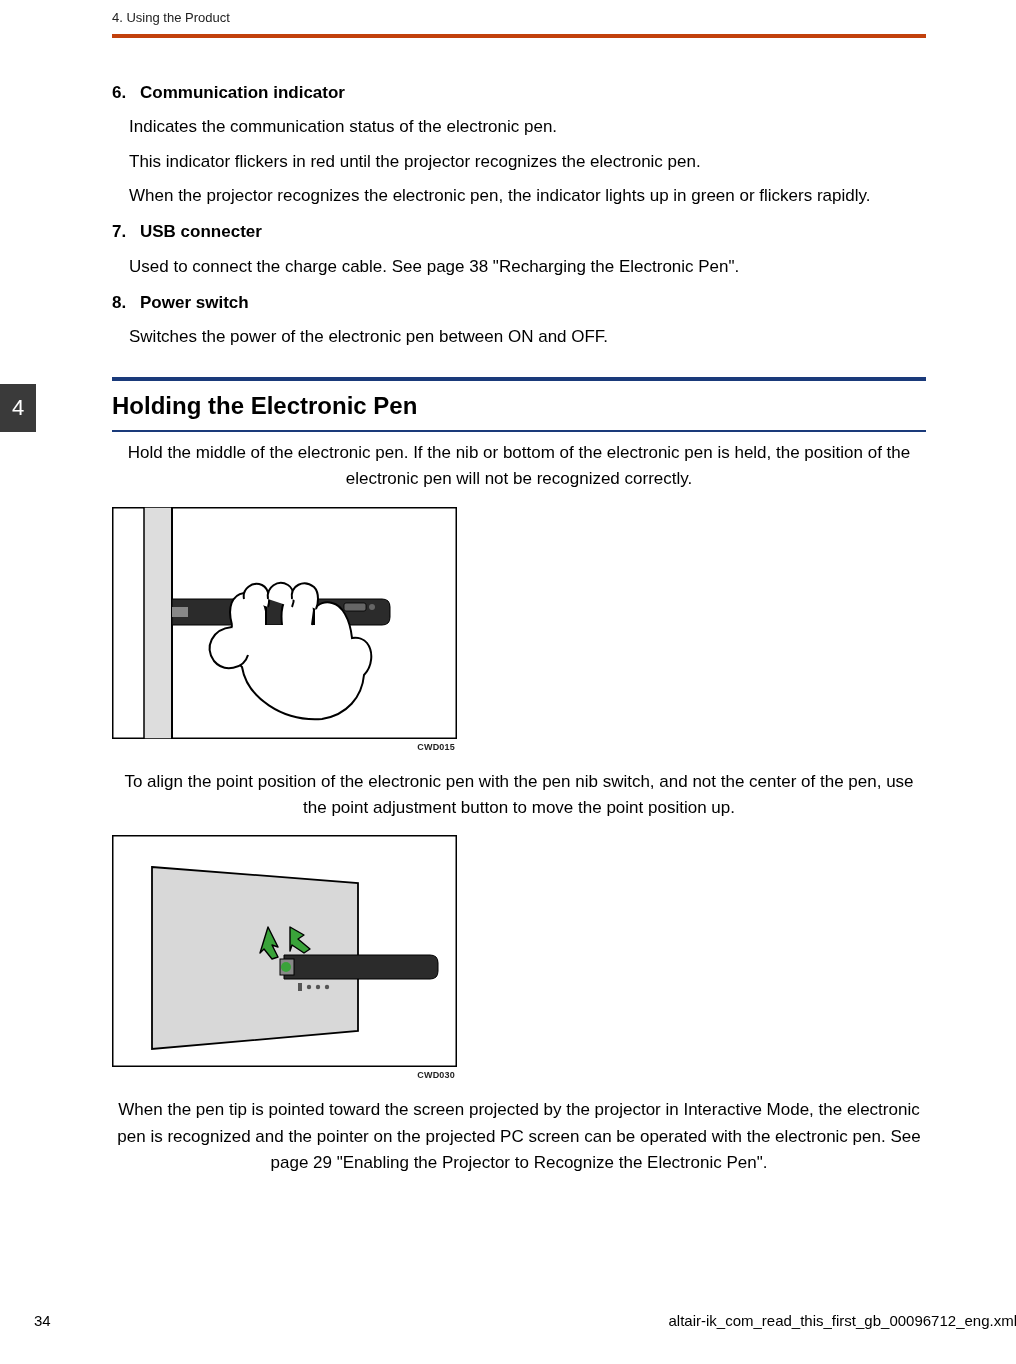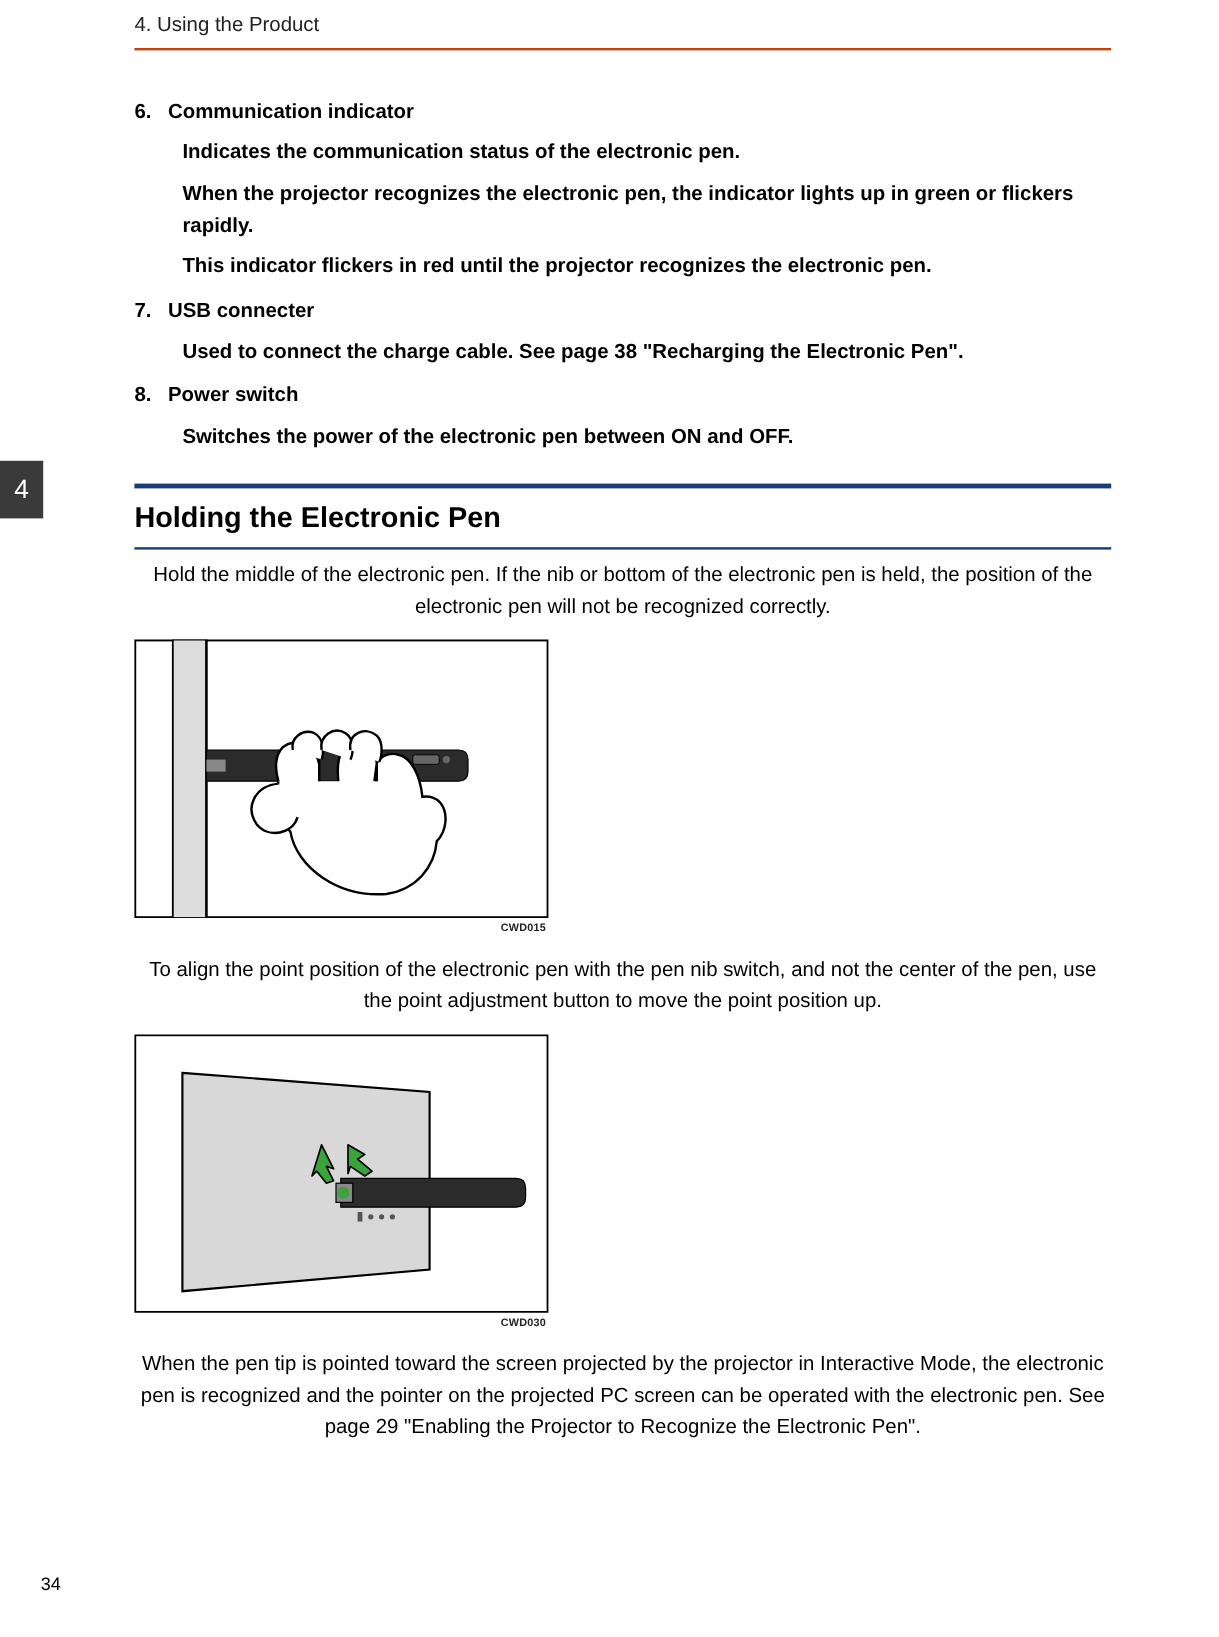--- a/index.html
+++ b/index.html
@@ -20,25 +20,25 @@
     width: 1016px;
     height: 1364px;
     position: relative;
     padding: 0;
   }
   .header {
     position: absolute;
     top: 8px;
     left: 112px;
     right: 90px;
-    font-size: 17px;
+    font-size: 13px;
     font-weight: 300;
     color: #222;
     padding-bottom: 6px;
-    border-bottom: 2px solid #c2410c;
+    border-bottom: 4px solid #c2410c;
   }
   .content {
     position: absolute;
     top: 80px;
     left: 112px;
     right: 90px;
   }
   .item {
     margin-bottom: 10px;
   }
@@ -51,22 +51,22 @@
   .item-num {
     position: absolute;
     left: 0;
     top: 0;
     font-weight: 600;
   }
   .item-title {
     margin-left: 28px;
   }
   .item-body {
-    margin-left: 40px;
-    font-weight: 700;
+    margin-left: 17px;
+    font-weight: 400;
     margin-bottom: 8px;
   }
   .item-body p {
     margin: 0 0 8px 0;
   }
   .section-head-wrap {
     margin-top: 26px;
     margin-bottom: 8px;
   }
   .section-rule-thick {
@@ -151,22 +151,22 @@
 
   <div class="content">
 
     <div class="item">
       <div class="item-head">
         <span class="item-num">6.</span>
         <span class="item-title">Communication indicator</span>
       </div>
       <div class="item-body">
         <p>Indicates the communication status of the electronic pen.</p>
+        <p>This indicator flickers in red until the projector recognizes the electronic pen.</p>
         <p>When the projector recognizes the electronic pen, the indicator lights up in green or flickers rapidly.</p>
-        <p>This indicator flickers in red until the projector recognizes the electronic pen.</p>
       </div>
     </div>
 
     <div class="item">
       <div class="item-head">
         <span class="item-num">7.</span>
         <span class="item-title">USB connecter</span>
       </div>
       <div class="item-body">
         <p>Used to connect the charge cable. See page 38 "Recharging the Electronic Pen".</p>
@@ -259,15 +259,16 @@
       </svg>
       <div class="figure-caption">CWD030</div>
     </div>
 
     <p class="body-text" style="margin-top:14px">When the pen tip is pointed toward the screen projected by the projector in Interactive Mode, the electronic pen is recognized and the pointer on the projected PC screen can be operated with the electronic pen. See page 29 "Enabling the Projector to Recognize the Electronic Pen".</p>
 
   </div>
 
   <div class="footer">
     <span class="page-num">34</span>
+    <span class="file">altair-ik_com_read_this_first_gb_00096712_eng.xml</span>
   </div>
 
 </div>
 
 </body></html>

